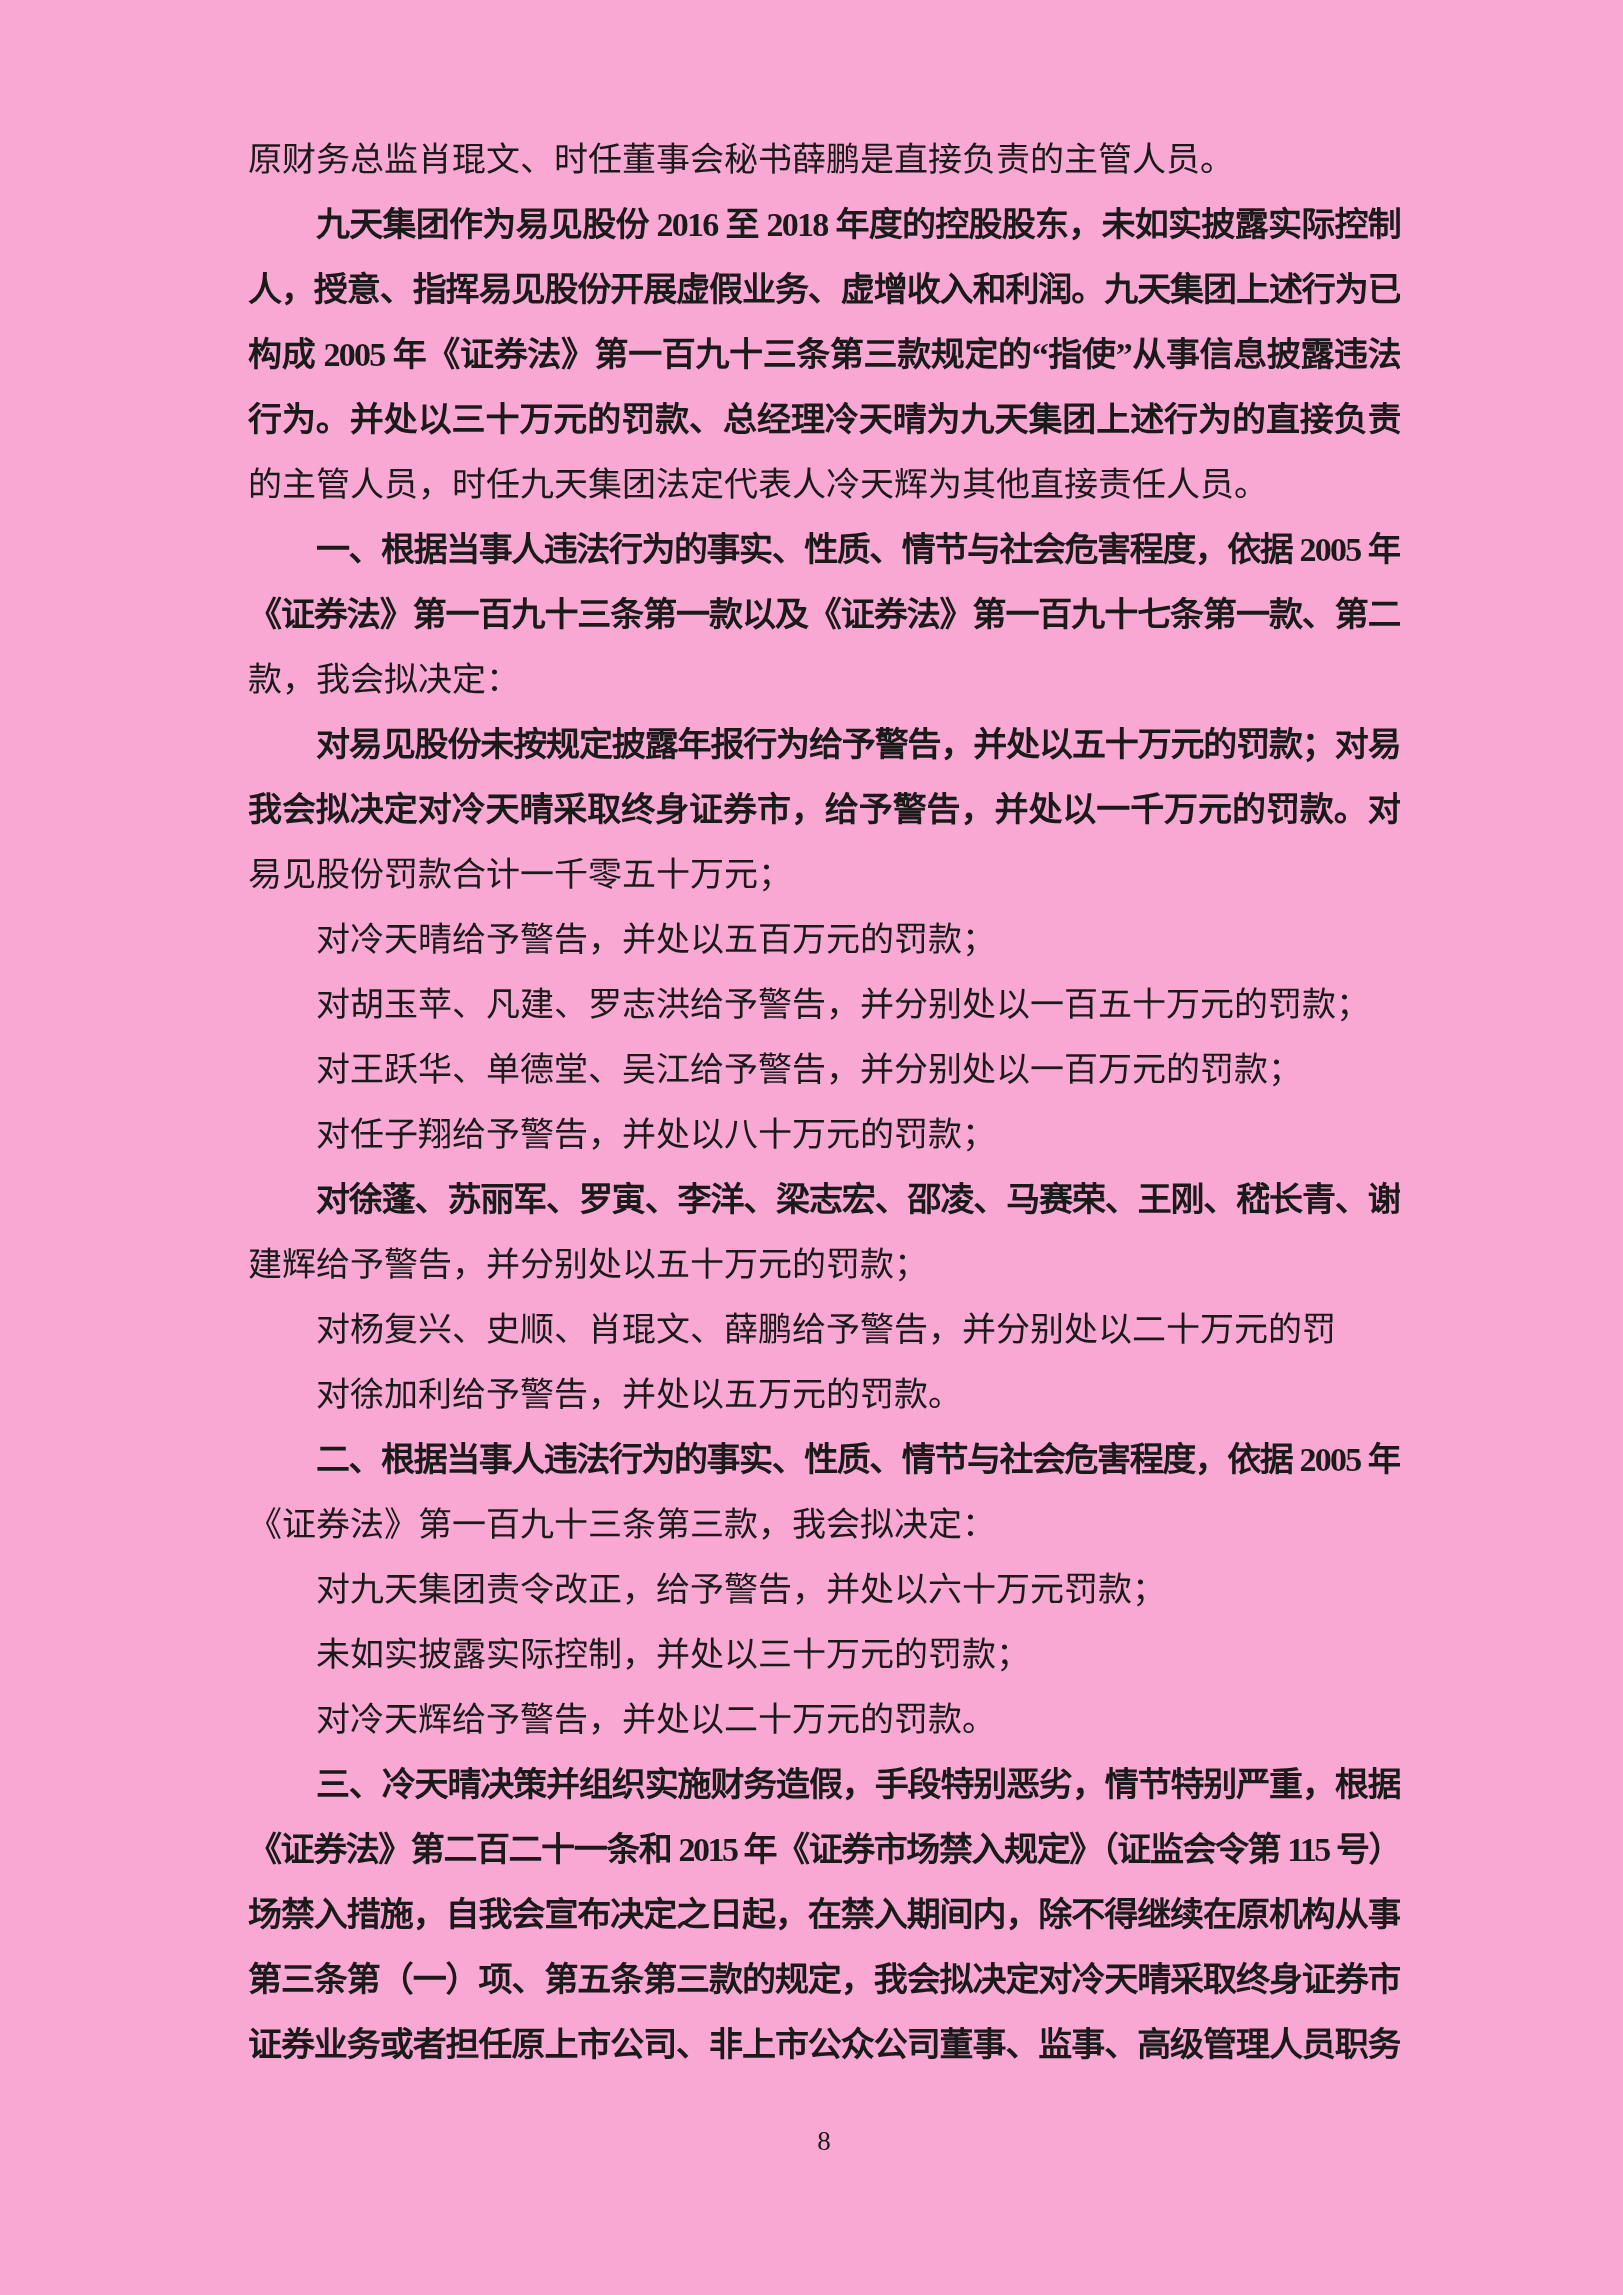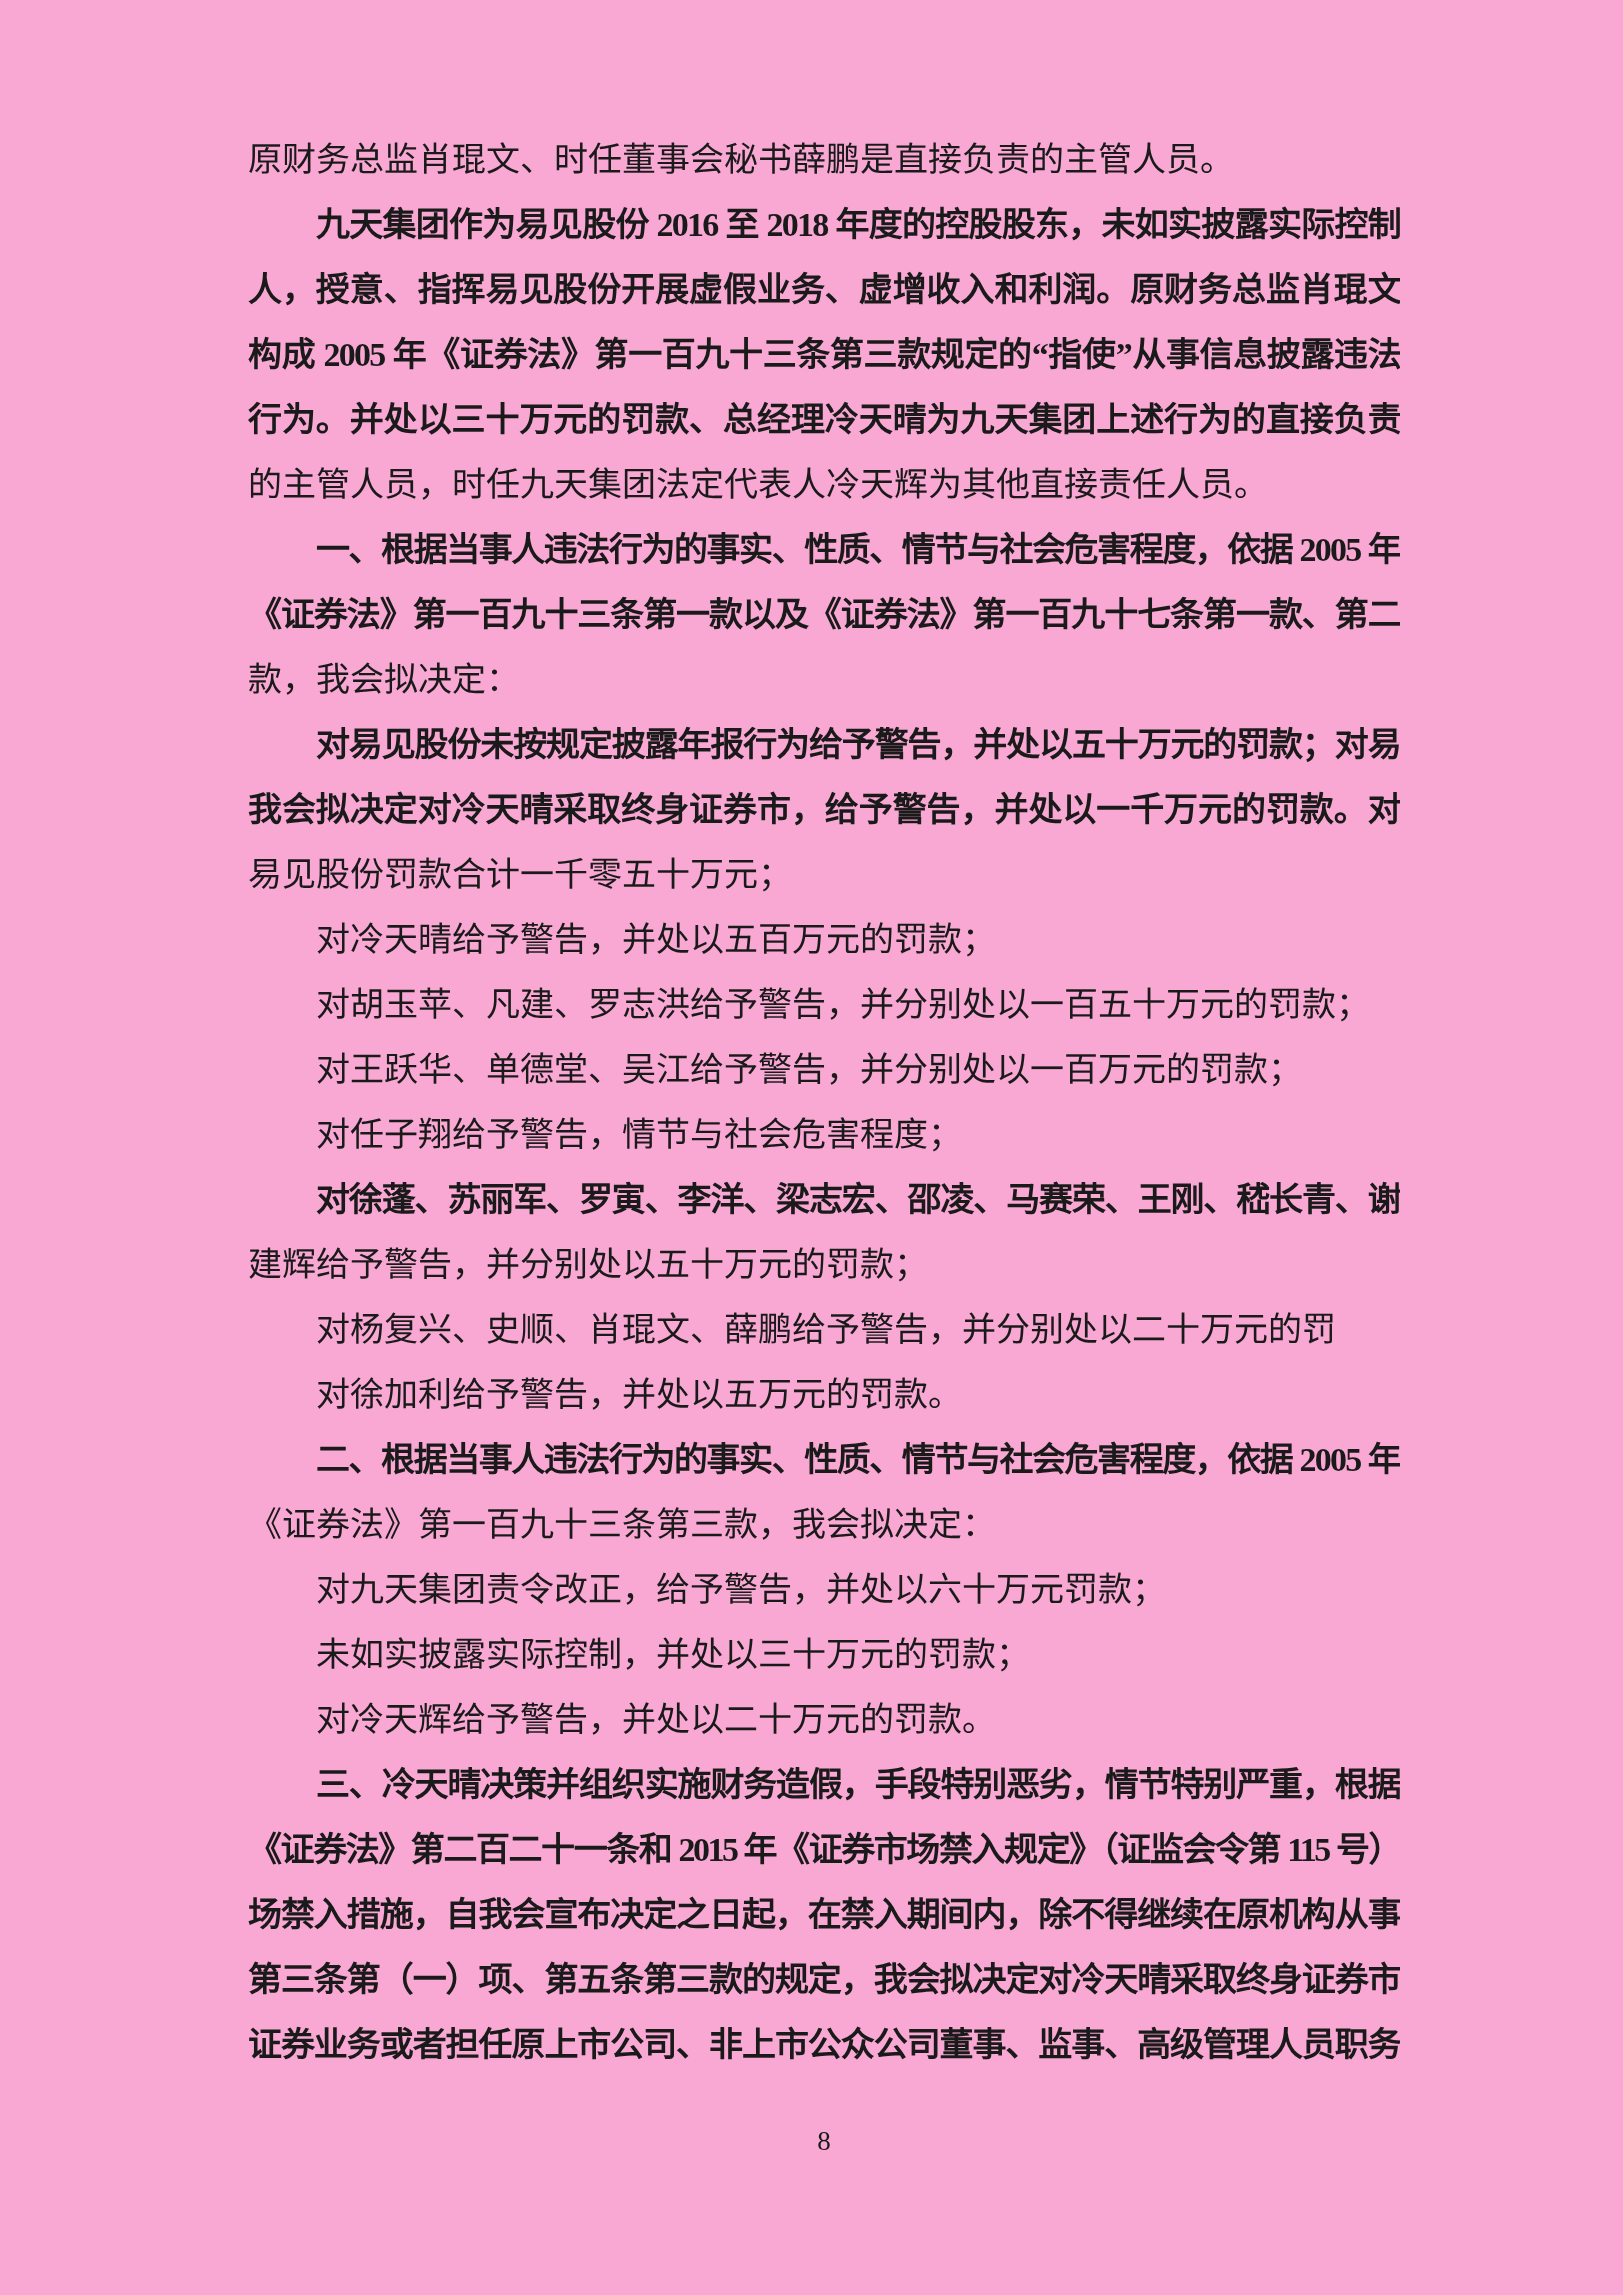--- a/index.html
+++ b/index.html
@@ -46,34 +46,34 @@
     color: #1a1a1a;
   }
 </style>
 </head>
 <body>
 
 <div class="page">
   <div class="doc-body">
     <div class="ln">原财务总监肖琨文、时任董事会秘书薛鹏是直接负责的主管人员。</div>
     <div class="ln ind fill">九天集团作为易见股份 2016 至 2018 年度的控股股东，未如实披露实际控制</div>
-    <div class="ln fill">人，授意、指挥易见股份开展虚假业务、虚增收入和利润。原财务总监肖琨文</div>
+    <div class="ln fill">人，授意、指挥易见股份开展虚假业务、虚增收入和利润。九天集团上述行为已</div>
     <div class="ln fill">构成 2005 年《证券法》第一百九十三条第三款规定的“指使”从事信息披露违法</div>
     <div class="ln fill">行为。并处以三十万元的罚款、总经理冷天晴为九天集团上述行为的直接负责</div>
     <div class="ln">的主管人员，时任九天集团法定代表人冷天辉为其他直接责任人员。</div>
     <div class="ln ind fill">一、根据当事人违法行为的事实、性质、情节与社会危害程度，依据 2005 年</div>
     <div class="ln fill">《证券法》第一百九十三条第一款以及《证券法》第一百九十七条第一款、第二</div>
     <div class="ln">款，我会拟决定：</div>
     <div class="ln ind fill">对易见股份未按规定披露年报行为给予警告，并处以五十万元的罚款；对易</div>
     <div class="ln fill">我会拟决定对冷天晴采取终身证券市，给予警告，并处以一千万元的罚款。对</div>
     <div class="ln">易见股份罚款合计一千零五十万元；</div>
     <div class="ln ind">对冷天晴给予警告，并处以五百万元的罚款；</div>
     <div class="ln ind">对胡玉苹、凡建、罗志洪给予警告，并分别处以一百五十万元的罚款；</div>
     <div class="ln ind">对王跃华、单德堂、吴江给予警告，并分别处以一百万元的罚款；</div>
-    <div class="ln ind">对任子翔给予警告，情节与社会危害程度；</div>
+    <div class="ln ind">对任子翔给予警告，并处以八十万元的罚款；</div>
     <div class="ln ind fill">对徐蓬、苏丽军、罗寅、李洋、梁志宏、邵凌、马赛荣、王刚、嵇长青、谢</div>
     <div class="ln">建辉给予警告，并分别处以五十万元的罚款；</div>
     <div class="ln ind">对杨复兴、史顺、肖琨文、薛鹏给予警告，并分别处以二十万元的罚款；</div>
     <div class="ln ind">对徐加利给予警告，并处以五万元的罚款。</div>
     <div class="ln ind fill">二、根据当事人违法行为的事实、性质、情节与社会危害程度，依据 2005 年</div>
     <div class="ln">《证券法》第一百九十三条第三款，我会拟决定：</div>
     <div class="ln ind">对九天集团责令改正，给予警告，并处以六十万元罚款；</div>
     <div class="ln ind">未如实披露实际控制，并处以三十万元的罚款；</div>
     <div class="ln ind">对冷天辉给予警告，并处以二十万元的罚款。</div>
     <div class="ln ind fill">三、冷天晴决策并组织实施财务造假，手段特别恶劣，情节特别严重，根据</div>

